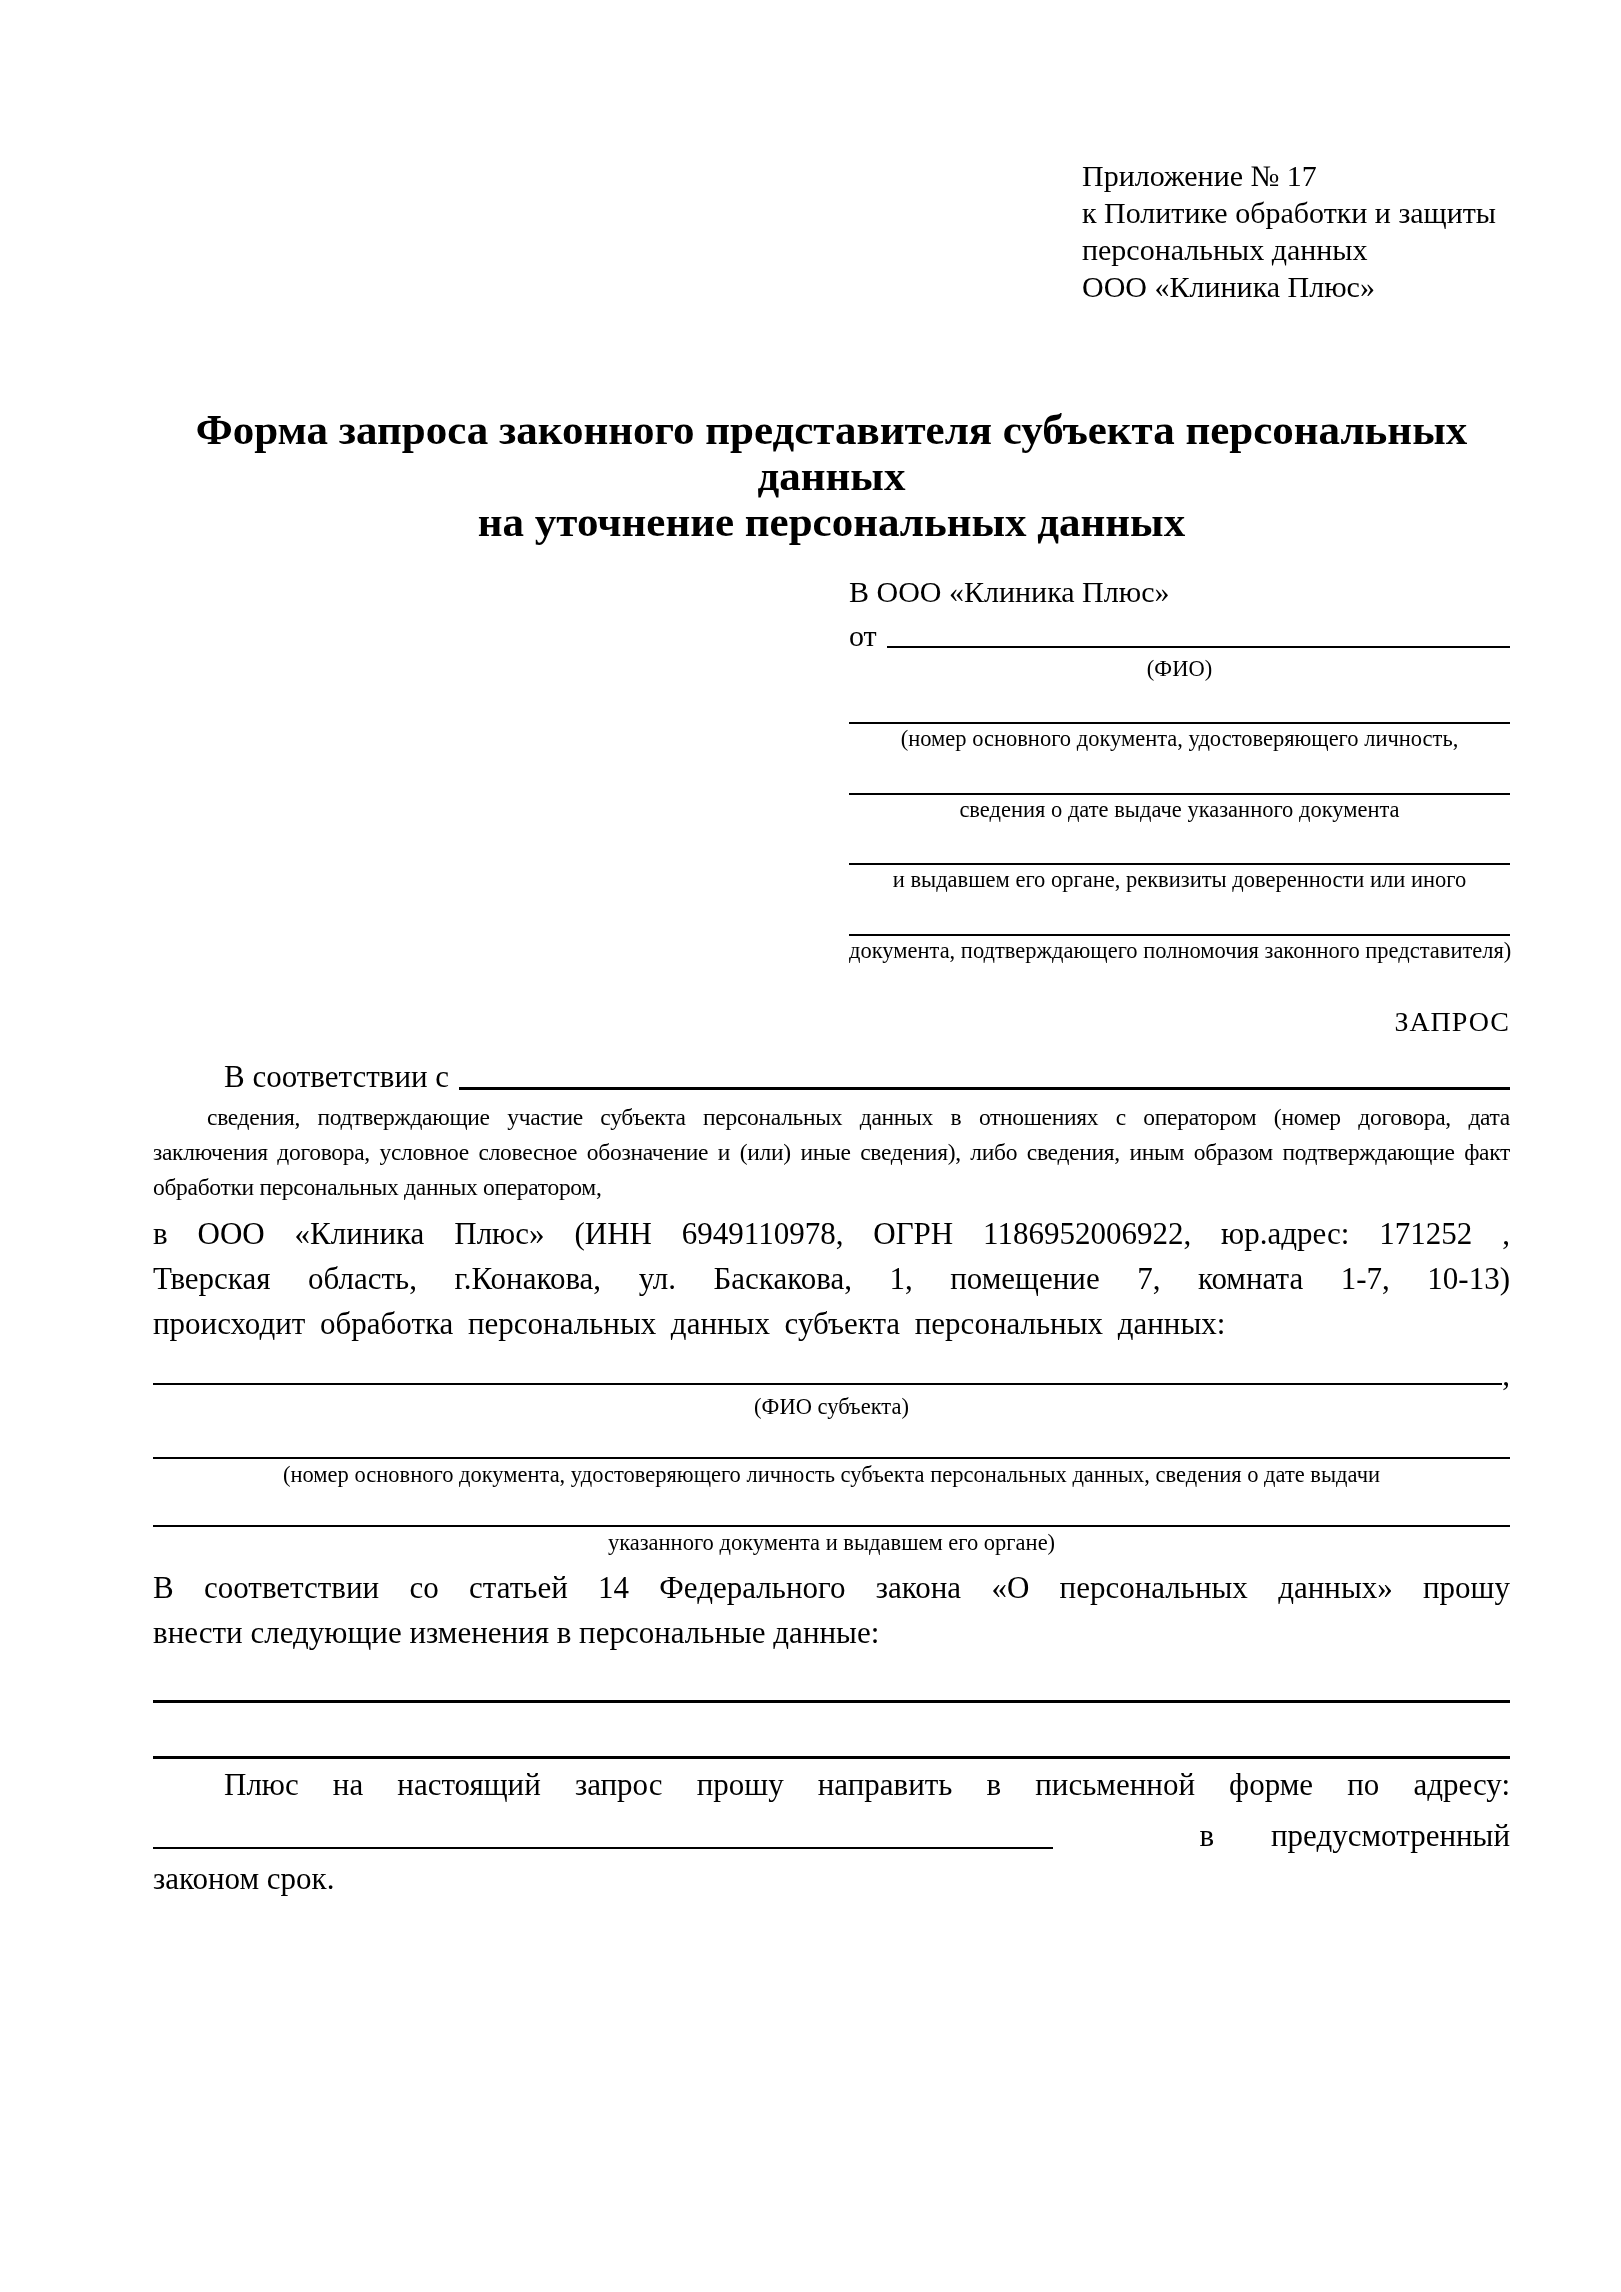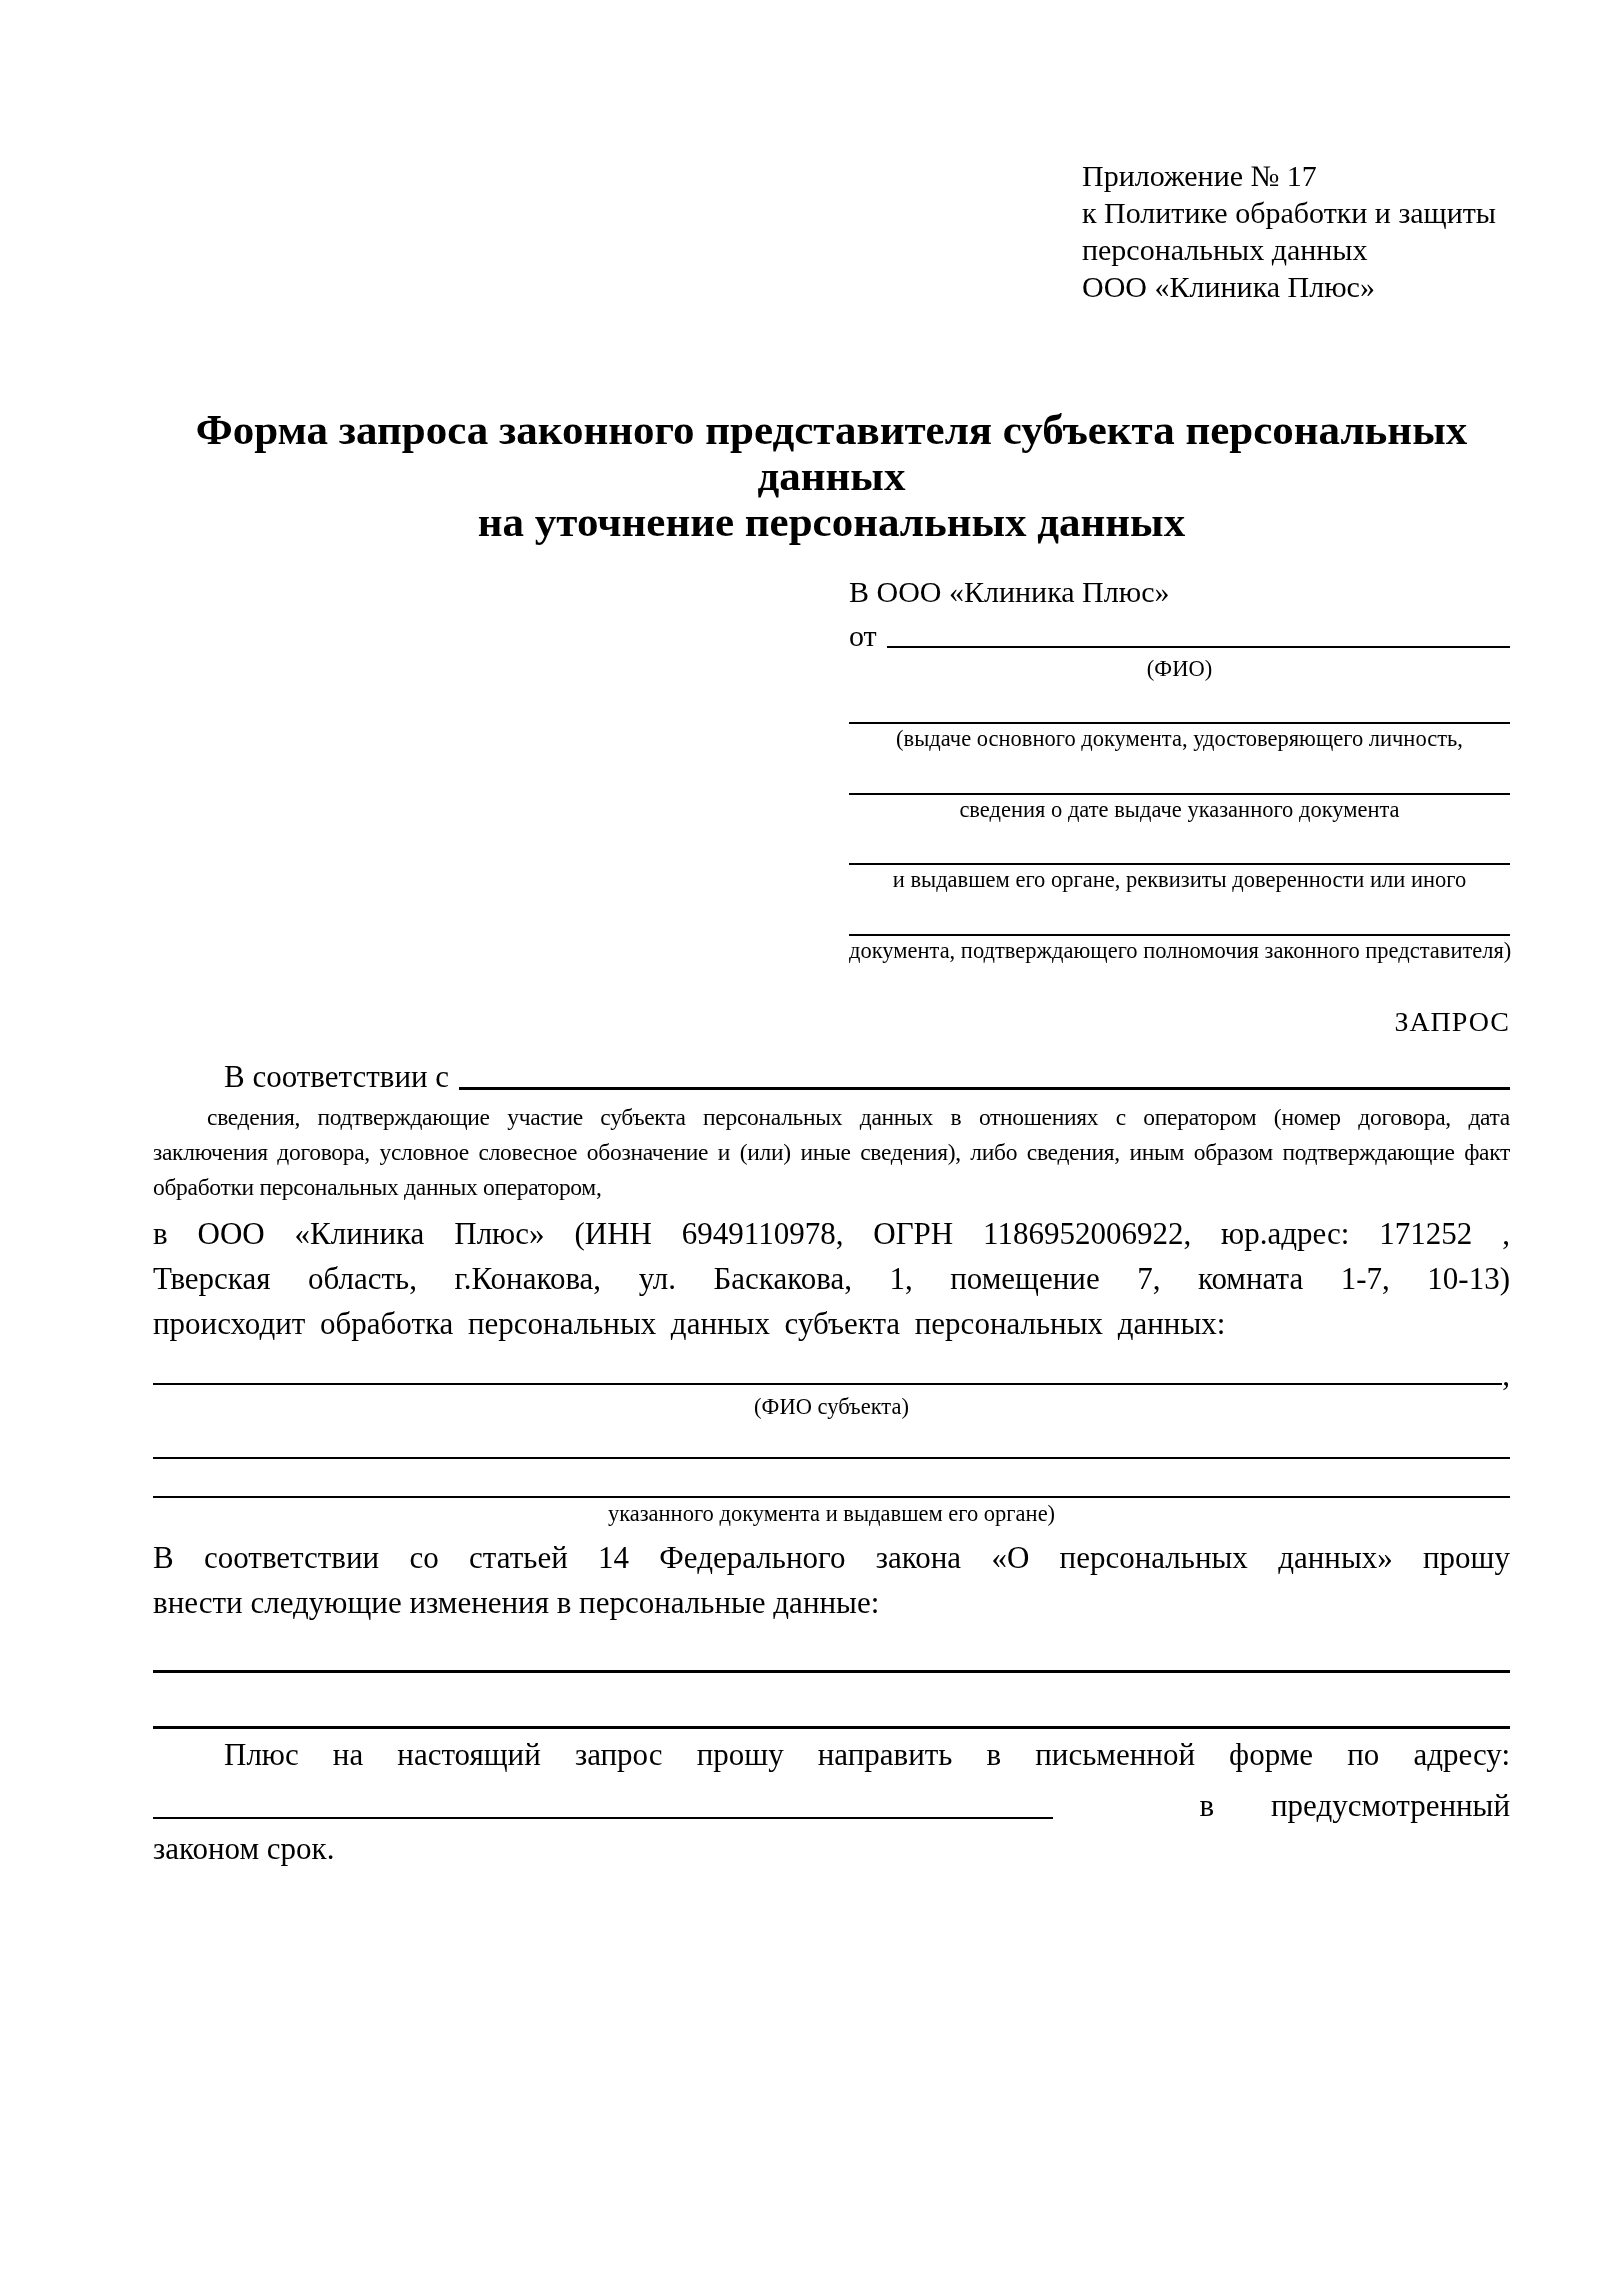--- a/index.html
+++ b/index.html
@@ -79,21 +79,21 @@
 
   <div class="addressee">
     <div class="addr-to">В ООО «Клиника Плюс»</div>
     <div class="line-row">
       <span class="lbl">от</span>
       <span class="fill"></span>
     </div>
     <div class="caption">(ФИО)</div>
 
     <div class="a-blank"></div>
-    <div class="caption">(выдаче основного документа, удостоверяющего личность,</div>
+    <div class="caption">(номер основного документа, удостоверяющего личность,</div>
 
     <div class="a-blank"></div>
     <div class="caption">сведения о дате выдаче указанного документа</div>
 
     <div class="a-blank"></div>
     <div class="caption">и выдавшем его органе, реквизиты доверенности или иного</div>
 
     <div class="a-blank"></div>
     <div class="caption">документа, подтверждающего полномочия законного представителя)</div>
   </div>
@@ -117,20 +117,21 @@
     <div class="wide-words">происходит обработка персональных данных субъекта персональных данных:</div>
   </div>
 
   <div class="subject-row body-par">
     <span class="fill"></span>
     <span class="comma">,</span>
   </div>
   <div class="caption-wide">(ФИО субъекта)</div>
 
   <div class="m-blank"></div>
+  <div class="caption-wide">(номер основного документа, удостоверяющего личность субъекта персональных данных, сведения о дате выдачи</div>
 
   <div class="m-blank"></div>
   <div class="caption-wide">указанного документа и выдавшем его органе)</div>
 
   <div class="body-par article-par">
     <div class="jfull">В соответствии со статьей 14 Федерального закона «О персональных данных» прошу</div>
     <div>внести следующие изменения в персональные данные:</div>
   </div>
 
   <div class="rule1"></div>

